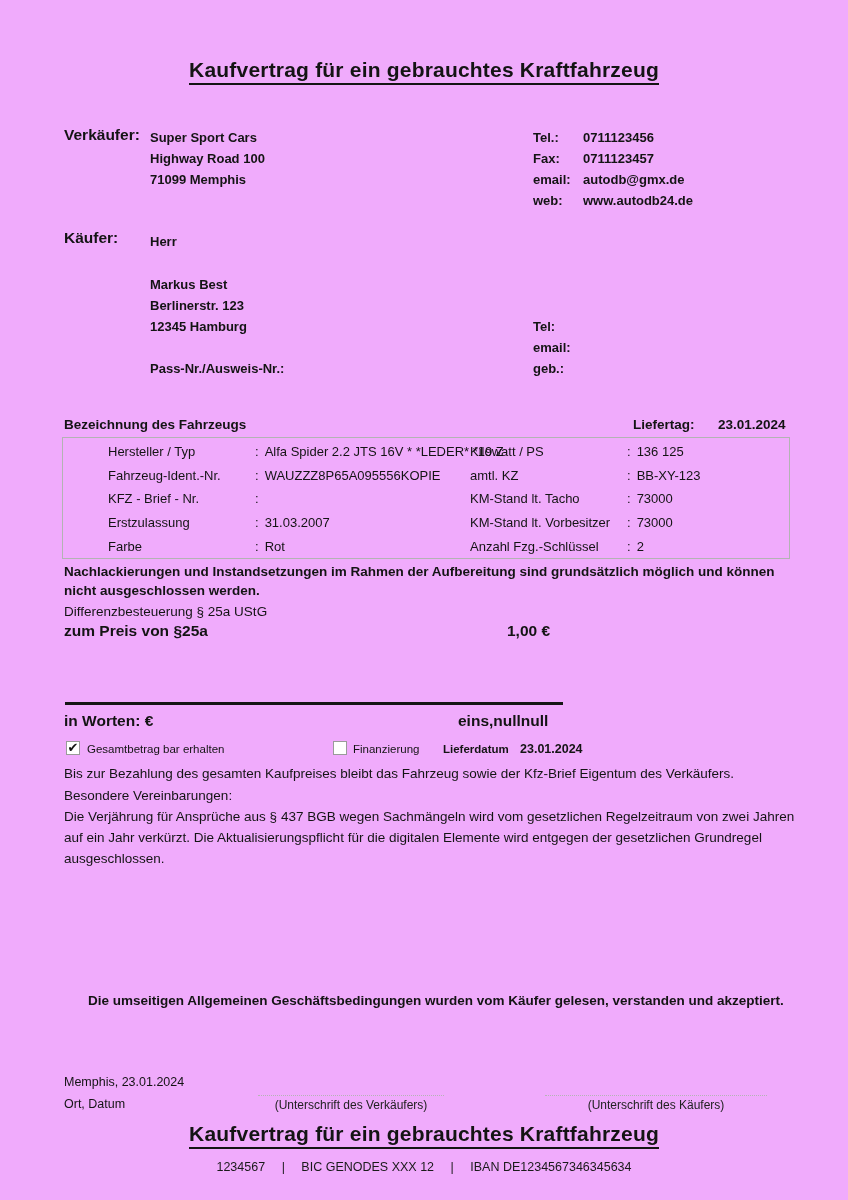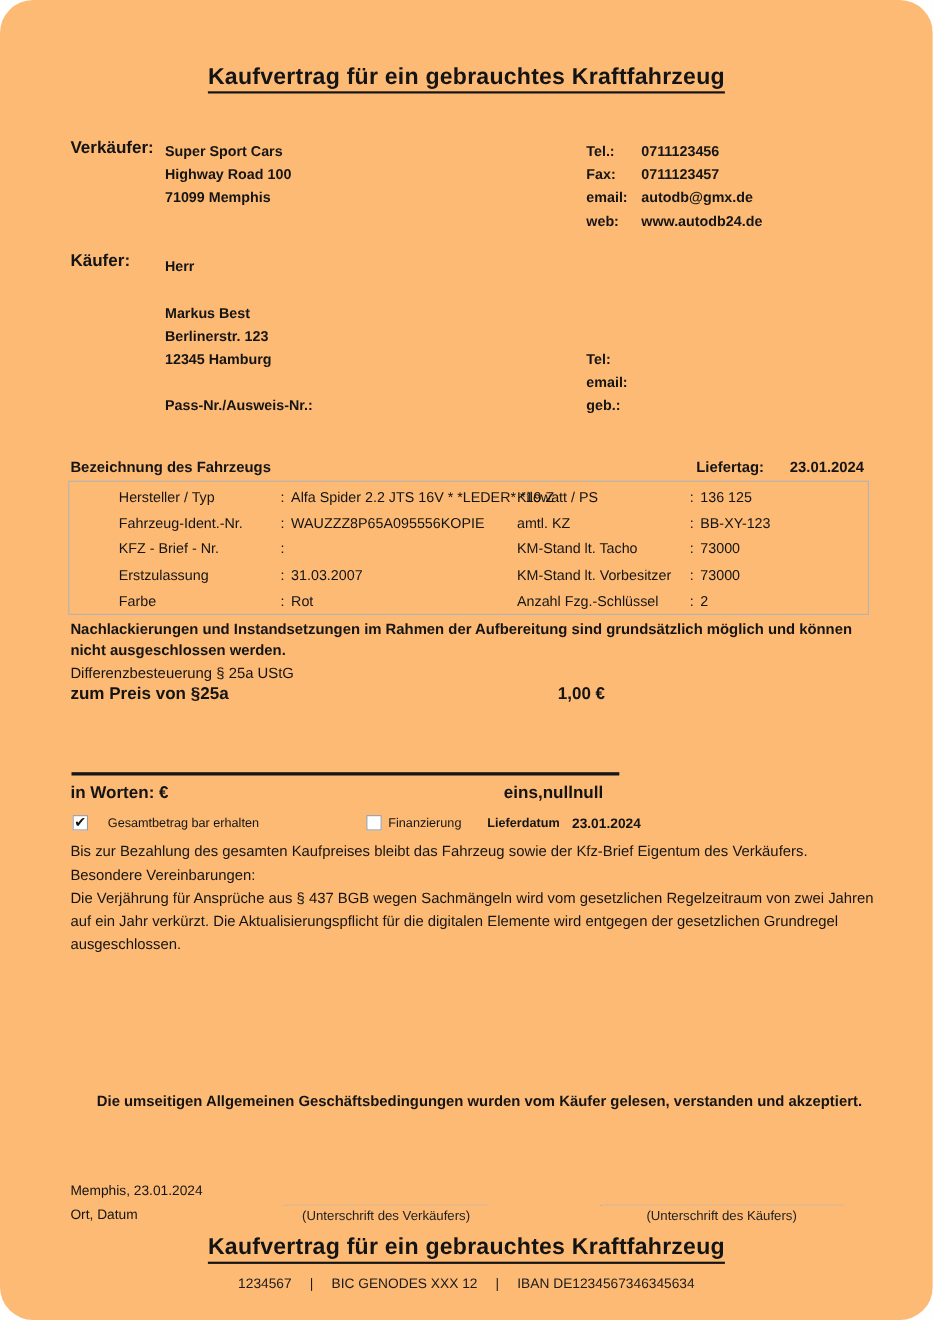--- a/index.html
+++ b/index.html
@@ -1,20 +1,20 @@
 <!DOCTYPE html>
 <html><head>
 <meta charset="utf-8">
 <style>
   * { margin:0; padding:0; box-sizing:border-box; }
   html,body { background:#ffffff; }
   .page {
-    position:relative; width:848px; height:1200px; background:#fdba74;
+    position:relative; width:848px; height:1200px; background:#f0abfc;
     font-family:"Liberation Sans","DejaVu Sans",sans-serif; color:#141414;
-    overflow:hidden; margin:0 auto;border-radius:30px;
+    overflow:hidden; margin:0 auto;
   }
   .abs { position:absolute; }
   .b { font-weight:bold; }
   .title-wrap { top:58px; left:0; width:848px; text-align:center; }
   .doc-title {
     display:inline-block; font-weight:bold; font-size:21px; letter-spacing:0.2px;
     border-bottom:2.5px solid #141414; padding-bottom:1px;
   }
   .party-label { font-size:15.5px; font-weight:bold; }
   .addr-line { font-size:13px; font-weight:bold; line-height:21px; }
@@ -179,21 +179,21 @@
   <div class="abs price-label" style="left:507px; top:622px;">1,00 €</div>
 
   <div class="abs thick-line"></div>
 
   <div class="abs price-label" style="left:64px; top:712px;">in Worten: €</div>
   <div class="abs price-label" style="left:458px; top:712px;">eins,nullnull</div>
 
   <div class="abs cb-box" style="left:66px; top:741px;">
     <span>✔</span>
   </div>
-  <div class="abs cb-label" style="left:98px; top:743px;">Gesamtbetrag bar erhalten</div>
+  <div class="abs cb-label" style="left:87px; top:743px;">Gesamtbetrag bar erhalten</div>
   <div class="abs cb-box" style="left:333px; top:741px;"></div>
   <div class="abs cb-label" style="left:353px; top:743px;">Finanzierung</div>
   <div class="abs cb-label b" style="left:443px; top:743px;">Lieferdatum</div>
   <div class="abs b" style="left:520px; top:742px; font-size:12.5px;">23.01.2024</div>
 
   <div class="abs para" style="left:64px; top:763px; width:740px;">Bis zur Bezahlung des gesamten Kaufpreises bleibt das Fahrzeug sowie der Kfz-Brief Eigentum des Verkäufers.</div>
   <div class="abs para" style="left:64px; top:785px;text-align:center;">Besondere Vereinbarungen:</div>
   <div class="abs para" style="left:64px; top:806px; width:742px;">Die Verjährung für Ansprüche aus § 437 BGB wegen Sachmängeln wird vom gesetzlichen Regelzeitraum von zwei Jahren auf ein Jahr verkürzt. Die Aktualisierungspflicht für die digitalen Elemente wird entgegen der gesetzlichen Grundregel ausgeschlossen.</div>
 
   <div class="abs body-text b" style="left:64px; top:991px; width:740px;padding-left:24px;">Die umseitigen Allgemeinen Geschäftsbedingungen wurden vom Käufer gelesen, verstanden und akzeptiert.</div>

